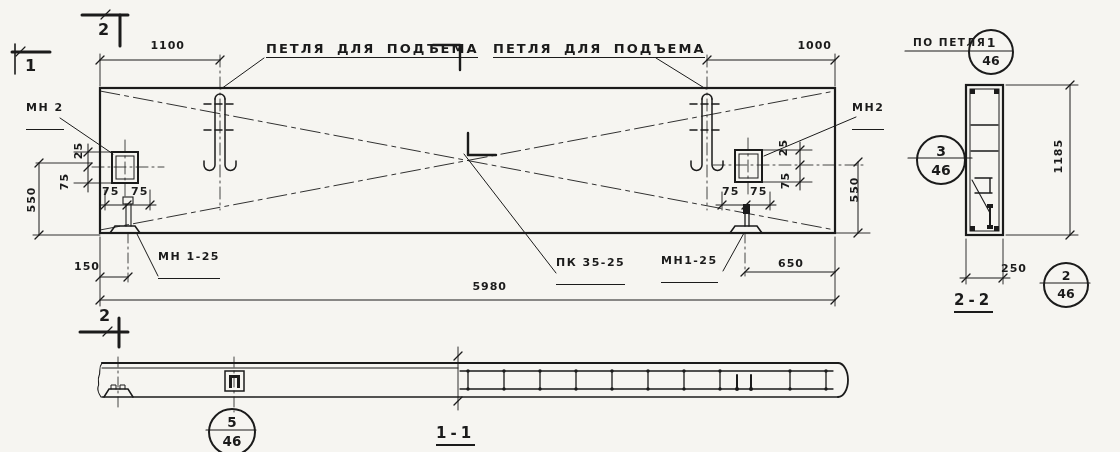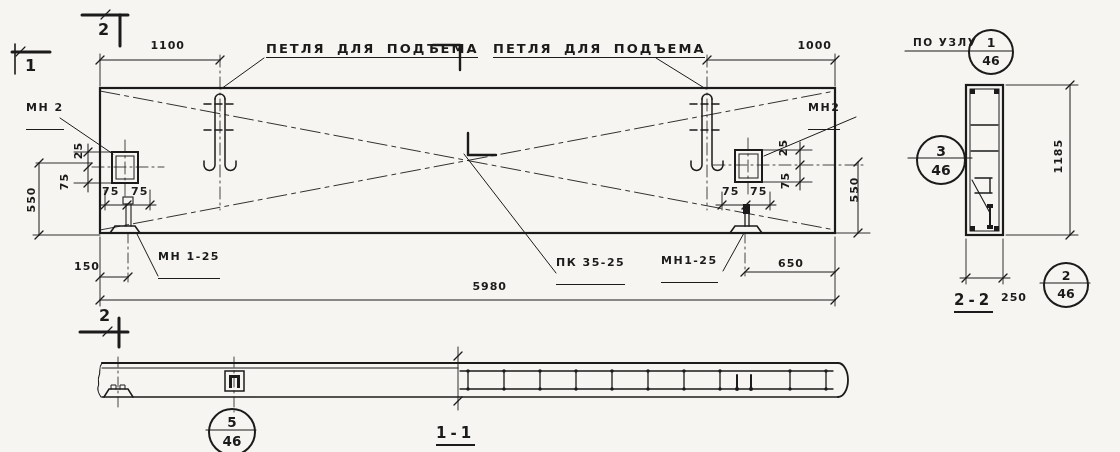--- a/index.html
+++ b/index.html
@@ -173,58 +173,58 @@
   <span class="t mark" style="left:98px;top:22px;">2</span>
   <span class="t mark" style="left:25px;top:58px;">1</span>
   <span class="t mark" style="left:99px;top:308px;">2</span>
 
   <span class="t dim ctr" style="left:135px;top:40px;width:50px;">1100</span>
   <span class="t dim ctr" style="left:782px;top:40px;width:50px;">1000</span>
   <span class="t loopLbl" style="left:266px;top:42px;">ПЕТЛЯ ДЛЯ ПОДЪЕМА</span>
   <span class="t loopLbl" style="left:493px;top:42px;">ПЕТЛЯ ДЛЯ ПОДЪЕМА</span>
 
   <span class="t lbl u" style="left:26px;top:102px;">МН 2</span>
-  <span class="t lbl u" style="left:808px;top:102px;">МН2</span>
+  <span class="t lbl u" style="left:852px;top:102px;">МН2</span>
 
   <span class="t dim rot" style="left:69px;top:145px;width:18px;">25</span>
   <span class="t dim rot" style="left:55px;top:176px;width:18px;">75</span>
   <span class="t dim rot" style="left:18px;top:194px;width:26px;">550</span>
   <span class="t dim" style="left:102px;top:186px;">75</span>
   <span class="t dim" style="left:131px;top:186px;">75</span>
 
   <span class="t dim rot" style="left:774px;top:142px;width:18px;">25</span>
   <span class="t dim rot" style="left:776px;top:175px;width:18px;">75</span>
   <span class="t dim rot" style="left:841px;top:184px;width:26px;">550</span>
   <span class="t dim" style="left:722px;top:186px;">75</span>
   <span class="t dim" style="left:750px;top:186px;">75</span>
 
   <span class="t dim" style="left:74px;top:261px;">150</span>
   <span class="t lbl u" style="left:158px;top:251px;">МН 1-25</span>
   <span class="t lbl u" style="left:556px;top:257px;">ПК 35-25</span>
   <span class="t lbl u" style="left:661px;top:255px;">МН1-25</span>
   <span class="t dim" style="left:778px;top:258px;">650</span>
   <span class="t dim ctr" style="left:457px;top:281px;width:50px;">5980</span>
 
-  <span class="t lbl" style="left:913px;top:37px;font-size:10.5px;">ПО УЗЛУ</span>
+  <span class="t lbl" style="left:913px;top:37px;font-size:10.5px;">ПО ПЕТЛЯ</span>
 
   <div class="callout" style="left:968px;top:29px;width:42px;height:42px;">
     <span>1</span>
     <span>46</span>
   </div>
   <div class="callout" style="left:916px;top:135px;width:46px;height:46px;font-size:14px;">
     <span>3</span>
     <span>46</span>
   </div>
   <div class="callout" style="left:1043px;top:262px;width:42px;height:42px;">
     <span>2</span>
     <span>46</span>
   </div>
 
   <span class="t dim rot" style="left:1042px;top:152px;width:32px;">1185</span>
-  <span class="t dim ctr" style="left:967px;top:263px;width:60px;margin-top:29px;">250</span>
+  <span class="t dim ctr" style="left:967px;top:263px;width:60px;">250</span>
   <span class="t title" style="left:954px;top:293px;">2-2</span>
 
   <div class="callout" style="left:208px;top:408px;width:44px;height:44px;font-size:13.5px;">
     <span>5</span>
     <span>46</span>
   </div>
   <span class="t title" style="left:436px;top:426px;">1-1</span>
 
 </div>
 

